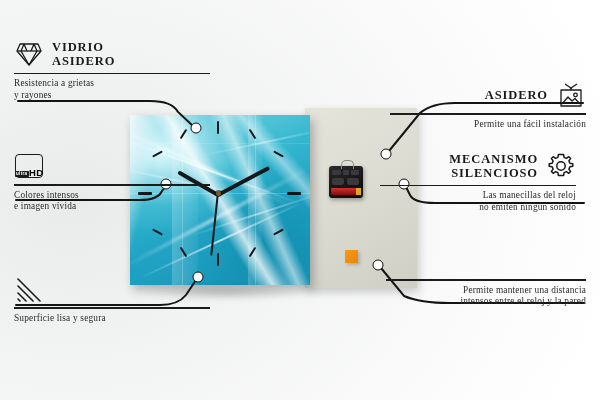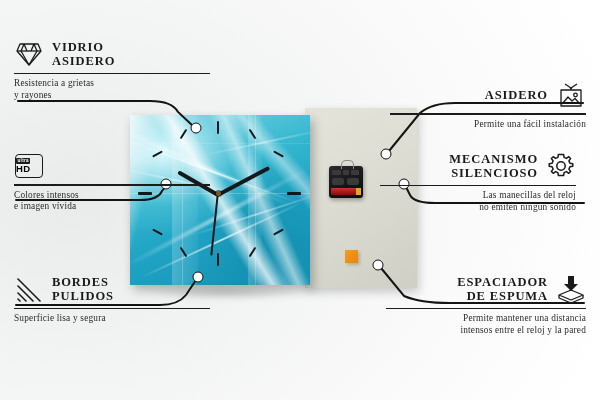--- a/index.html
+++ b/index.html
@@ -61,21 +61,21 @@
   .feature.right .head{flex-direction:row-reverse;}
   .titles{line-height:1.14;}
   .t1,.t2{font-weight:700;font-size:12.5px;letter-spacing:.9px;color:#1a1a1a;white-space:nowrap;}
   .feature.right .titles{text-align:right;}
   .rule{height:1.6px;background:#1c1c1c;margin:4px 0 4px 0;}
   .desc{font-size:9.3px;line-height:1.28;color:#2a2a2a;letter-spacing:.2px;}
   .feature.right .desc{text-align:right;}
   .icon{width:30px;height:28px;flex:0 0 30px;display:flex;align-items:center;justify-content:center;}
   .icon svg{display:block;}
 
-  .hd-badge{width:26px;height:22px;border:1.6px solid #1a1a1a;border-radius:4px;display:flex;flex-direction:column;align-items:flex-start;justify-content:center;line-height:1;}
+  .hd-badge{width:26px;height:22px;border:1.6px solid #1a1a1a;border-radius:4px;display:flex;flex-direction:row;align-items:flex-end;justify-content:center;line-height:1;}
   .hd-badge .u{font-family:"Liberation Sans",sans-serif;font-size:4.6px;font-weight:700;letter-spacing:.3px;background:#1a1a1a;color:#fff;padding:.5px 1.5px;border-radius:1px;}
   .hd-badge .h{font-family:"Liberation Sans",sans-serif;font-size:9.5px;font-weight:700;letter-spacing:.4px;margin-top:.5px;}
 
   .lines{position:absolute;inset:0;pointer-events:none;}
   .node{position:absolute;width:9px;height:9px;border-radius:50%;background:#fff;border:1.7px solid #111;transform:translate(-50%,-50%);}
 </style>
 </head>
 <body>
 
 <div class="stage">
@@ -198,24 +198,20 @@
   <div class="feature left" style="left:14px;top:275px;">
     <div class="head">
       <div class="icon">
         <svg viewBox="0 0 28 26" width="28" height="26" fill="none" stroke="#1a1a1a" stroke-width="1.6" stroke-linecap="round">
           <path d="M3,3 L25,25"></path>
             <path d="M3,10 L18,25"></path>
             <path d="M3,17 L11,25"></path>
             <path d="M3,23 L5,25"></path>
         </svg>
       </div>
-      <div class="titles">
-        <div class="t1">BORDES</div>
-        <div class="t2">PULIDOS</div>
-      </div>
     </div>
     <div class="rule"></div>
     <div class="desc">
       <div>Superficie lisa y segura</div>
     </div>
   </div>
 
   <div class="feature right" style="left:390px;top:52px;margin-top:29px;">
     <div class="head">
       <div class="icon">
@@ -251,33 +247,20 @@
       </div>
     </div>
     <div class="rule"></div>
     <div class="desc">
       <div>Las manecillas del reloj</div>
       <div>no emiten ningún sonido</div>
     </div>
   </div>
 
   <div class="feature right" style="left:386px;top:275px;width:200px;">
-    <div class="head">
-      <div class="icon">
-        <svg viewBox="0 0 30 28" width="30" height="28" fill="none" stroke="#1a1a1a" stroke-width="1.3" stroke-linejoin="round">
-          <path d="M12,1 h6 v8 h4 l-7,7 -7,-7 h4 z" fill="#1a1a1a" stroke="none"></path>
-          <path d="M15,15 L27,20 L15,25 L3,20 Z"></path>
-          <path d="M3,20 v3 l12,5 12,-5 v-3"></path>
-        </svg>
-      </div>
-      <div class="titles">
-        <div class="t1">ESPACIADOR</div>
-        <div class="t2">DE ESPUMA</div>
-      </div>
-    </div>
     <div class="rule"></div>
     <div class="desc">
       <div>Permite mantener una distancia</div>
       <div>intensos entre el reloj y la pared</div>
     </div>
   </div>
 
 </div>
 
 </body></html>

